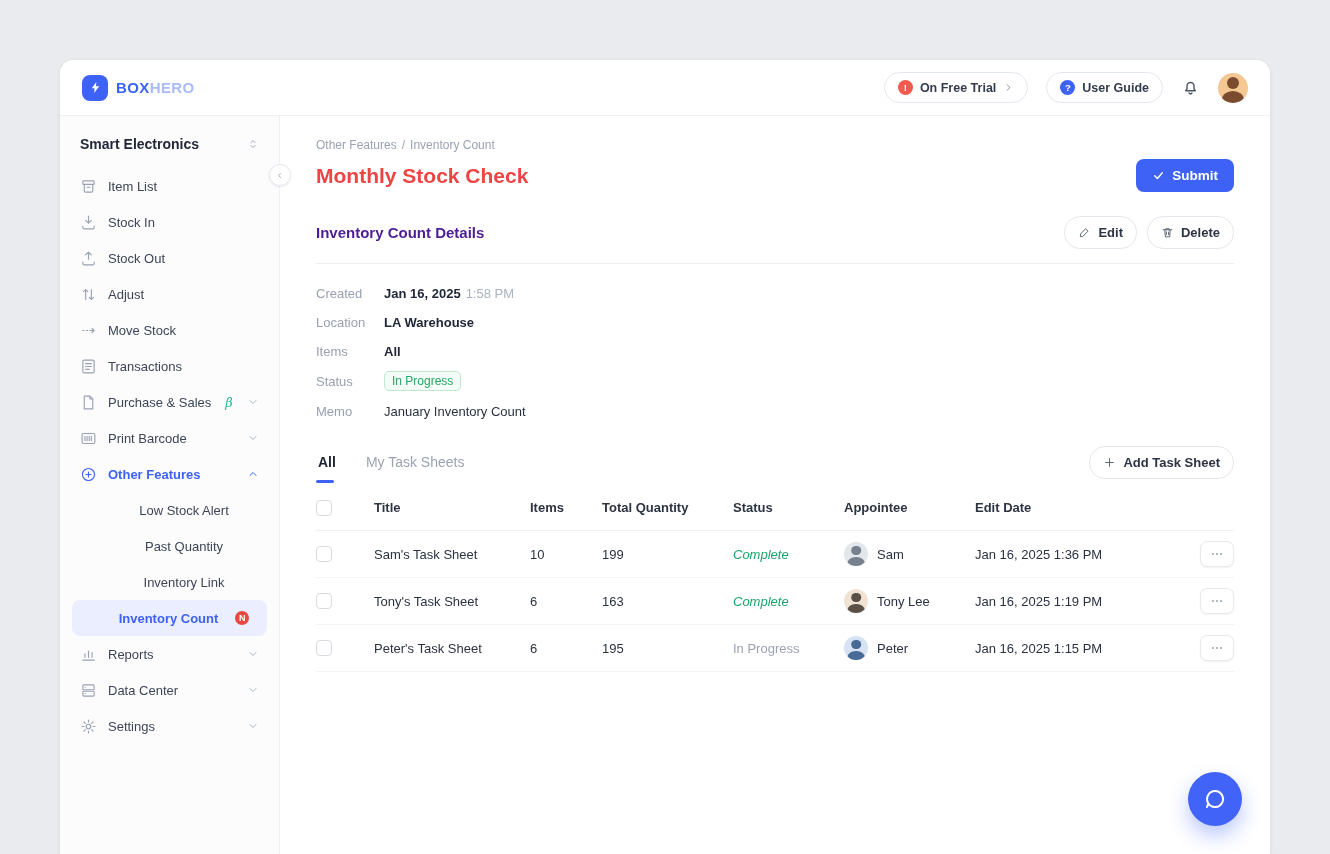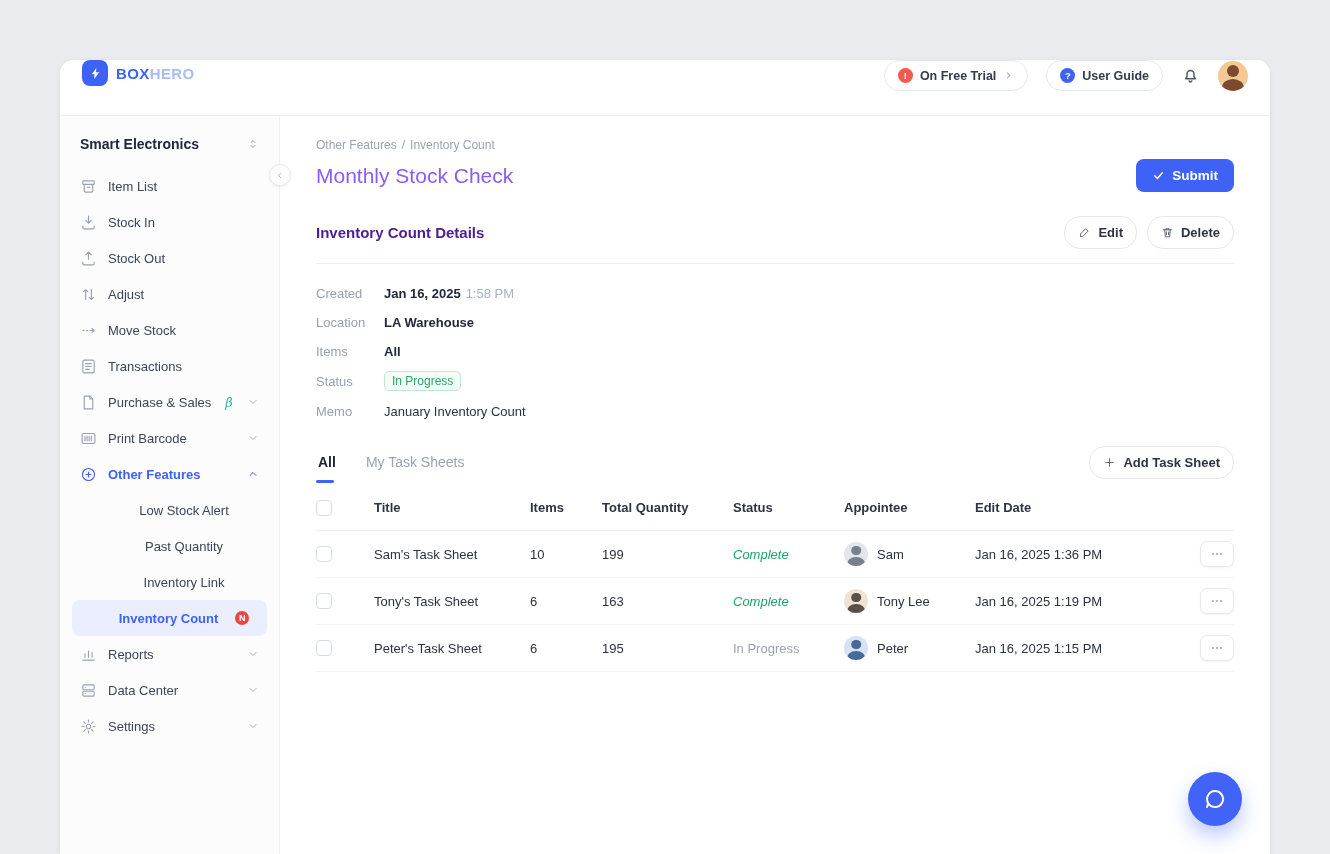--- a/index.html
+++ b/index.html
@@ -10,21 +10,21 @@
     font-family:"Liberation Sans", sans-serif;
     -webkit-font-smoothing:antialiased;
   }
   .app {
     position:absolute; left:60px; top:60px; width:1210px; height:794px;
     background:#fff; border-radius:14px 14px 0 0;
     box-shadow:0 1px 4px rgba(16,24,40,.08);
     display:flex; flex-direction:column; overflow:hidden;
   }
   
-  .topbar { flex:0 0 56px; display:flex; align-items:flex-start; padding:0 22px; border-bottom:1px solid #eef0f4; background:#fff; }
+  .topbar { flex:0 0 56px; display:flex; align-items:center; padding:0 22px; border-bottom:1px solid #eef0f4; background:#fff; }
   .logo { display:flex; align-items:center; gap:8px; }
   .logo-mark { width:26px; height:26px; border-radius:8px; background:#3d62f5; display:flex; align-items:center; justify-content:center; }
   .logo-text { font-size:15px; font-weight:700; color:#3d62f5; letter-spacing:.4px; }
   .logo-text .light { color:#a9bcf9; }
   .topbar-right { margin-left:auto; display:flex; align-items:center; gap:18px; }
   .pill { display:flex; align-items:center; gap:7px; border:1px solid #e3e7ee; border-radius:18px; padding:7px 13px; font-size:12.5px; color:#333c4d; background:#fff; cursor:pointer; font-weight:600; }
   .badge-circle { width:15px; height:15px; border-radius:50%; color:#fff; font-size:9.5px; font-weight:700; display:flex; align-items:center; justify-content:center; }
   .badge-red { background:#f05b4d; }
   .badge-blue { background:#3d62f5; }
   .pill .chev { color:#9aa3b2; display:flex; }
@@ -48,21 +48,21 @@
   .nav-sub { padding-left:37px;justify-content:center; }
   .nav-sub.active { background:#eaeefe; color:#3d62f5; font-weight:700; }
   .n-badge { width:14px; height:14px; border-radius:50%; background:#e8483f; color:#fff; font-size:9px; font-weight:700; display:flex; align-items:center; justify-content:center; margin-left:6px; }
   .beta { color:#2bb596; font-style:italic; font-family:"DejaVu Serif", serif; font-size:13px; margin-left:3px; font-weight:400; }
   .collapse-btn { position:absolute; left:209px; top:48px; width:22px; height:22px; border-radius:50%; background:#fff; border:1px solid #e6e9ef; box-shadow:0 1px 3px rgba(16,24,40,.08); display:flex; align-items:center; justify-content:center; color:#8c96a8; cursor:pointer; z-index:5; }
 
   
   .content { flex:1; min-width:0; padding:22px 36px 0; position:relative; overflow:hidden; }
   .breadcrumb { font-size:12px; color:#9aa3b2; margin-bottom:7px; display:flex; gap:5px; }
   .title-row { display:flex; align-items:center; justify-content:space-between; margin-bottom:24px; }
-  .page-title { font-size:21px; font-weight:400; color:#8b5cf6; }
+  .page-title { font-size:21px; font-weight:700; color:#ef4444; }
   .submit-btn { background:#3d62f5; color:#fff; border:none; border-radius:8px; padding:9px 16px; font-size:13.5px; font-weight:700; display:flex; align-items:center; gap:7px; cursor:pointer; font-family:inherit; }
   .section-row { display:flex; align-items:center; justify-content:space-between; padding-bottom:14px; border-bottom:1px solid #edeff2; margin-bottom:20px; }
   .section-title { font-size:15px; font-weight:700; color:#4c1d95; }
   .btn-group { display:flex; gap:10px; }
   .ghost-btn { display:flex; align-items:center; gap:7px; border:1px solid #e4e7ec; background:#fff; border-radius:16px; padding:8px 13px; font-size:13px; font-weight:700; color:#2c3444; cursor:pointer; font-family:inherit; }
   .ghost-btn .i { display:flex; color:#5b6472; }
 
   .details { display:flex; flex-direction:column; gap:11px; margin-bottom:26px; }
   .detail-row { display:flex; align-items:center; font-size:13px; min-height:18px; }
   .detail-label { width:68px; color:#98a1b0; flex:0 0 68px; }

